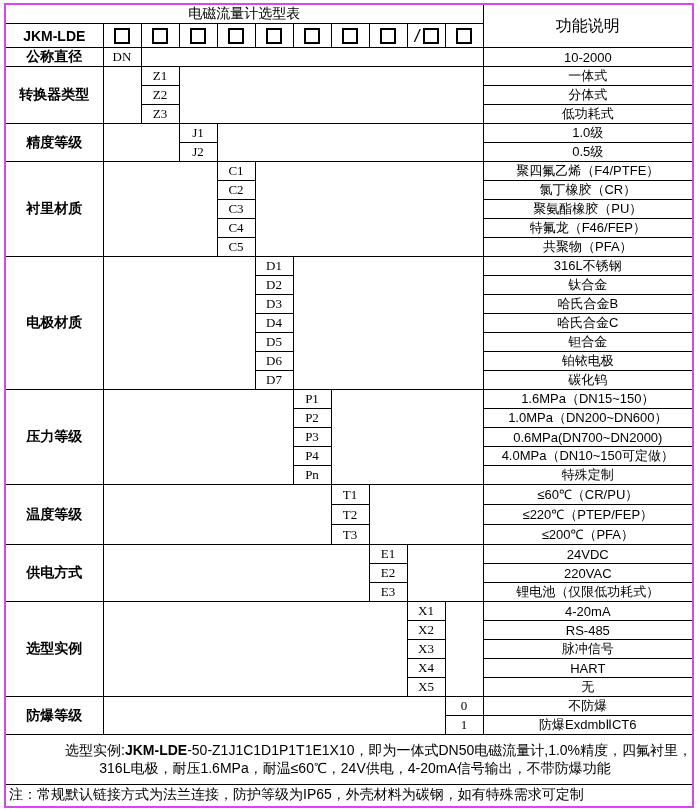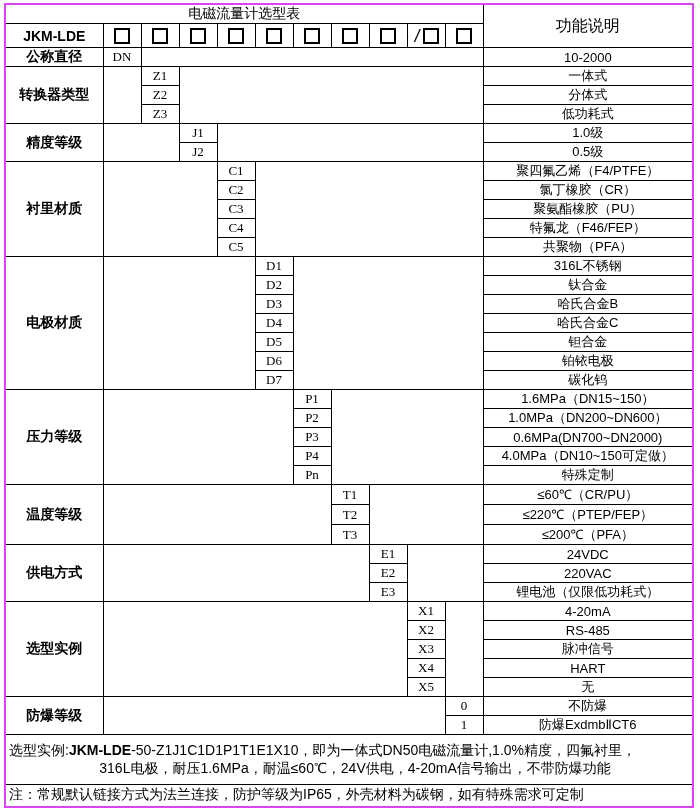--- a/index.html
+++ b/index.html
@@ -15,21 +15,21 @@
   .cb{text-align:center;}
   .box{display:inline-block;width:12px;height:12px;border:2px solid #000;vertical-align:middle;background:#fff;}
   .slash{font-size:15px;font-family:"DejaVu Sans Mono",monospace;vertical-align:middle;margin-right:1px;}
   .lbl{font-size:14px;text-align:center;font-weight:bold;}
   .code{font-size:13px;text-align:center;font-family:Liberation Serif, serif;}
   .desc{font-size:13px;text-align:center;}
   .fill{background:#fff;}
   .example-row{height:50px;}
   .note-row{height:22px;}
   .example{font-size:14px;white-space:normal;}
-  .example .l1{text-align:left;padding-left:3px;}
+  .example .l1{text-align:right;padding-left:3px;}
   .example .l2{text-align:center;padding-left:12px;}
   .example b{font-family:"Liberation Sans",sans-serif;}
   .note{font-size:14px;text-align:left;padding-left:3px;}
 </style>
 </head>
 <body>
 
 <table>
   <colgroup>
     <col style="width:98px">

